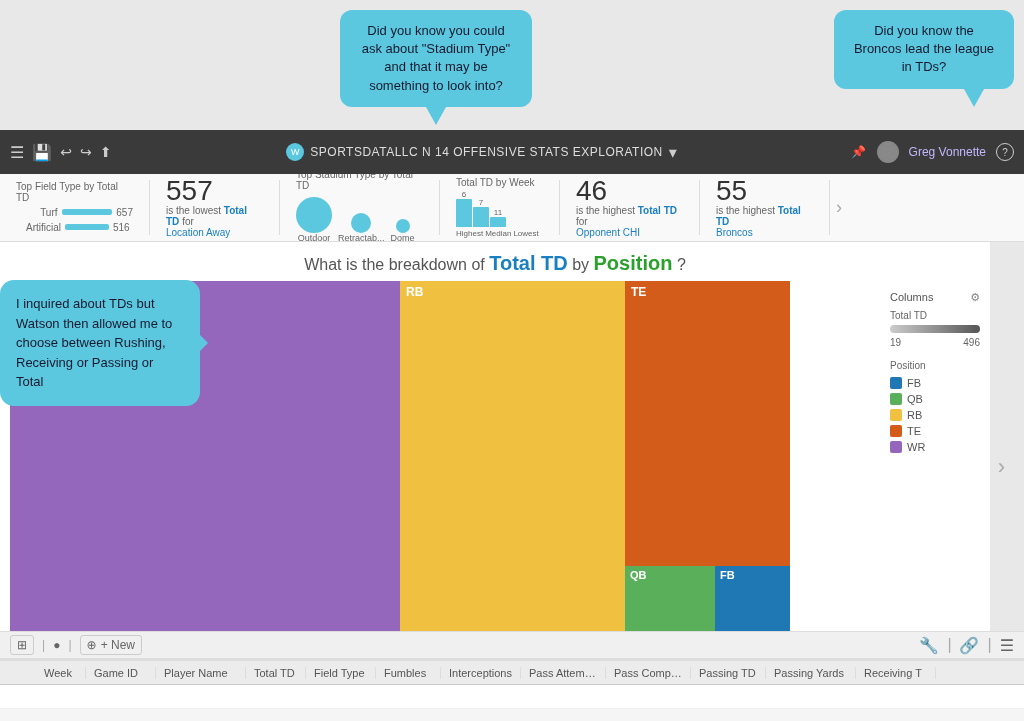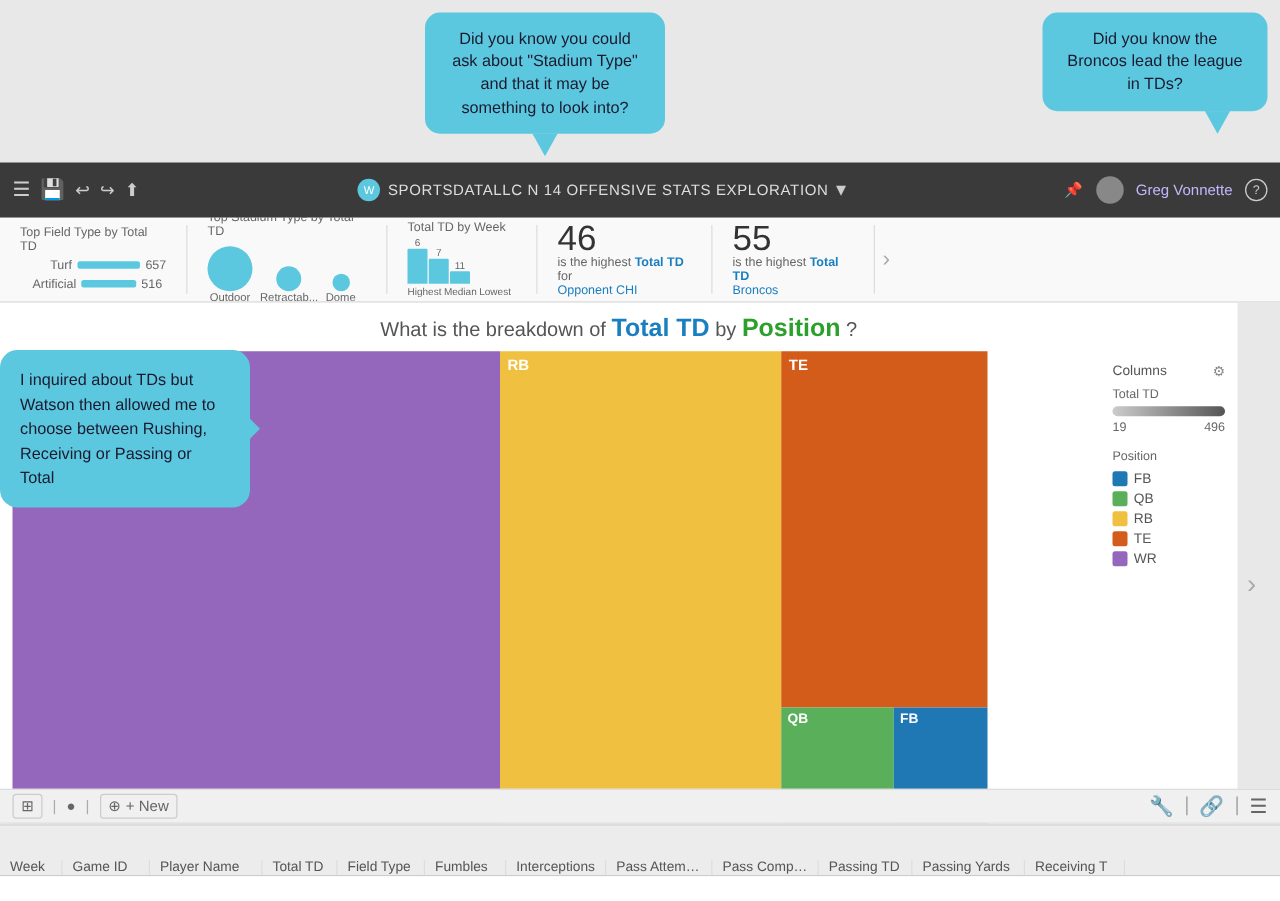--- a/index.html
+++ b/index.html
@@ -278,22 +278,23 @@
       height: 62px;
       background: #f5f5f5;
       border-top: 2px solid #ddd;
       z-index: 10;
       overflow: hidden;
     }
     .table-header {
       display: flex;
       background: #ececec;
       border-bottom: 1px solid #ccc;
-      height: 40px;
-      align-items: flex-end;
+      height: 24px;
+      align-items: center;
+      padding-left: 36px;
     }
     .table-col {
       padding: 0 8px;
       font-size: 11px;
       color: #555;
       border-right: 1px solid #ddd;
       white-space: nowrap;
       overflow: hidden;
       text-overflow: ellipsis;
     }
@@ -368,20 +369,31 @@
       <div class="bar-fill" style="width:55px;"></div>
       <span class="bar-val">657</span>
     </div>
     <div class="bar-row">
       <span class="bar-label">Artificial</span>
       <div class="bar-fill" style="width:44px;"></div>
       <span class="bar-val">516</span>
     </div>
   </div>
 
+  <div class="kpi-section" style="width:130px;">
+    <div style="display:flex;align-items:baseline;gap:4px;">
+      <span class="kpi-big">557</span>
+    </div>
+    <div style="font-size:10px;color:#666;">
+      <span>is the lowest</span>
+      <span style="color:#1a7fc1;font-weight:bold;">Total TD</span>
+      <span>for</span>
+    </div>
+    <span class="kpi-link" style="cursor:pointer;">Location Away</span>
+  </div>
 
   <div class="kpi-section" style="width:160px;">
     <div class="kpi-label">Top Stadium Type by Total TD</div>
     <div class="bubble-container">
       <div style="display:flex;flex-direction:column;align-items:center;">
         <div class="bubble" style="width:36px;height:36px;"></div>
         <span class="bubble-label">Outdoor</span>
       </div>
       <div style="display:flex;flex-direction:column;align-items:center;">
         <div class="bubble" style="width:20px;height:20px;"></div>

